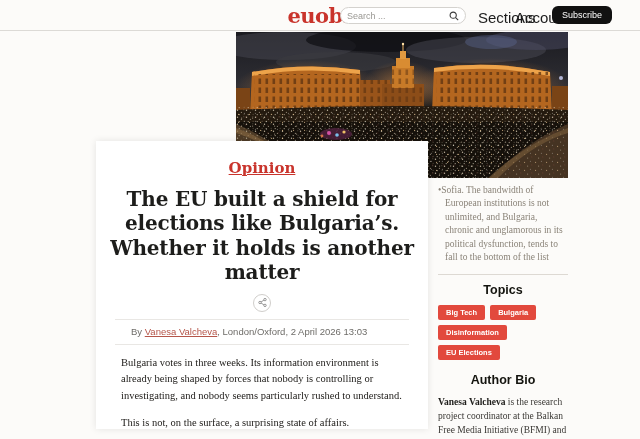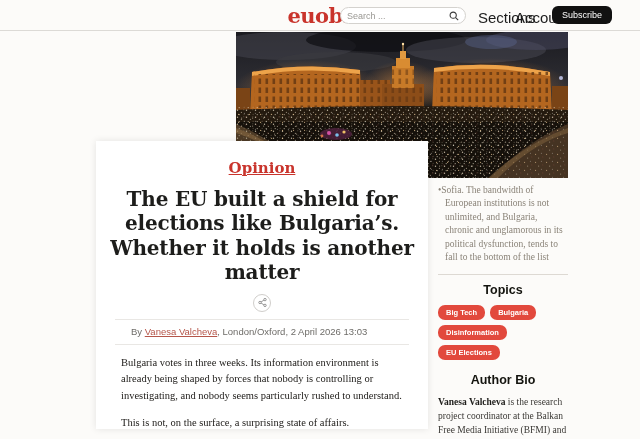--- a/index.html
+++ b/index.html
@@ -48,21 +48,21 @@
   .body-copy p { margin-bottom:11px; }
 
   
   .sidebar { position:absolute; left:438px; top:184px; width:130px; z-index:2; }
   .caption { font-family:"Liberation Serif", serif; font-size:9.5px; line-height:1.42; color:#8a8378;
              padding-left:7px; text-indent:-7px; }
   .sidebar hr { border:none; border-top:1px solid #ddd9d3; margin:9px 0 8px 0; }
   .side-heading { font-size:12.5px; font-weight:bold; color:#14140f; margin-bottom:8px;text-align:center; }
   .tags { display:flex; flex-wrap:wrap; gap:5px; margin-bottom:13px; }
   .tag { background:#e2493d; color:#fff; font-size:7.5px; font-weight:bold; padding:3px 8px;
-         border-radius:7px; cursor:pointer; white-space:nowrap; }
+         border-radius:2px; cursor:pointer; white-space:nowrap; }
   .bio { font-family:"Liberation Serif", serif; font-size:9.5px; line-height:1.5; color:#3a3834;
          margin-bottom:13px; }
   .bio b { color:#1d1c19; }
 </style>
 </head>
 <body>
 
 <div class="page">
 
   <div class="header">

